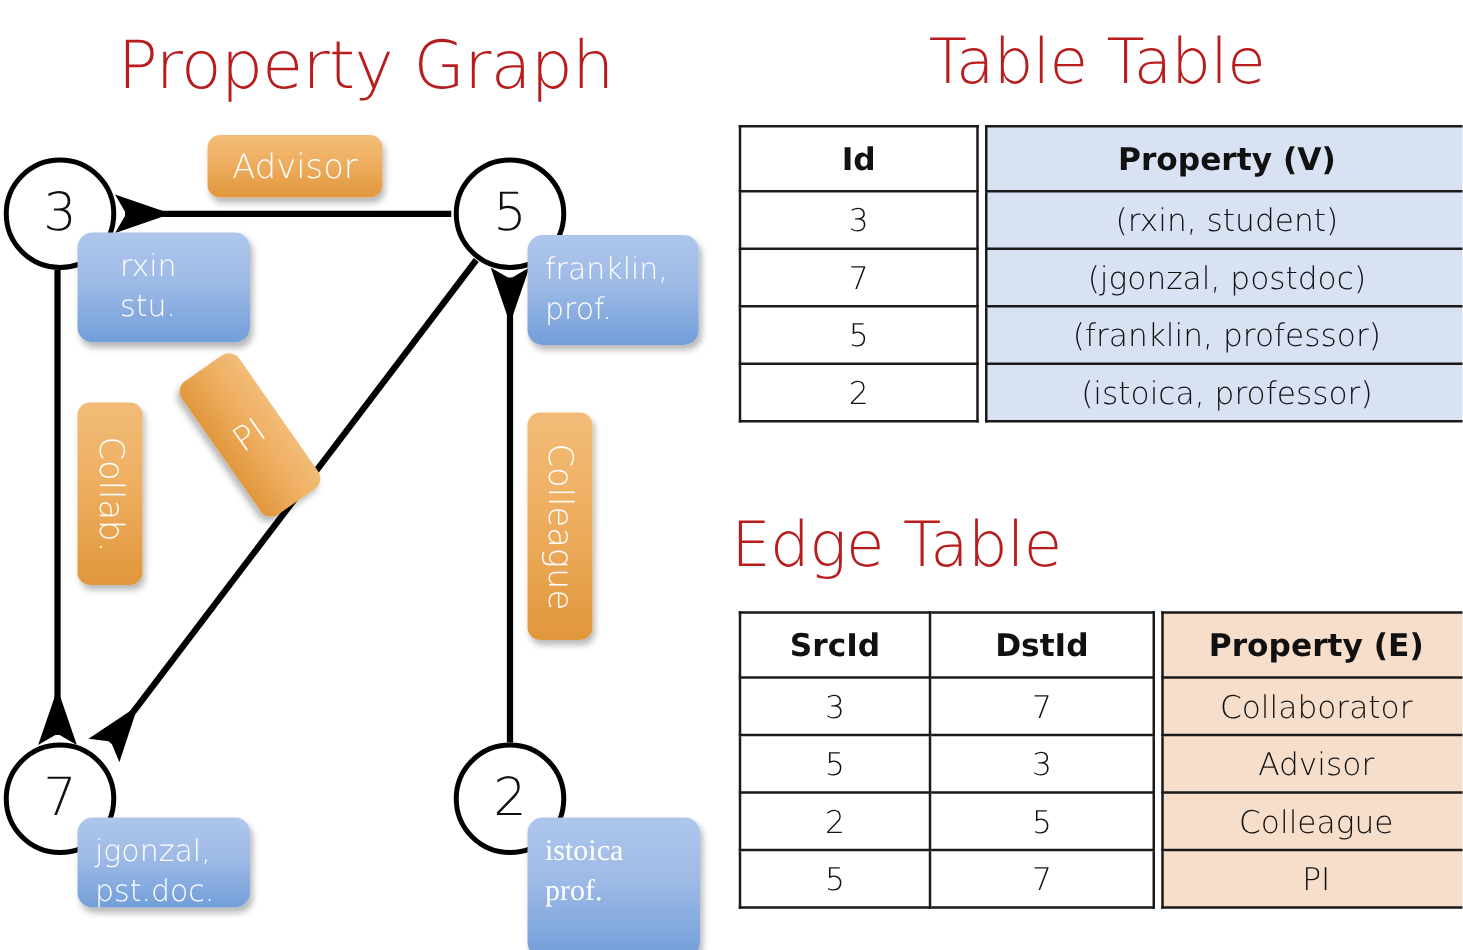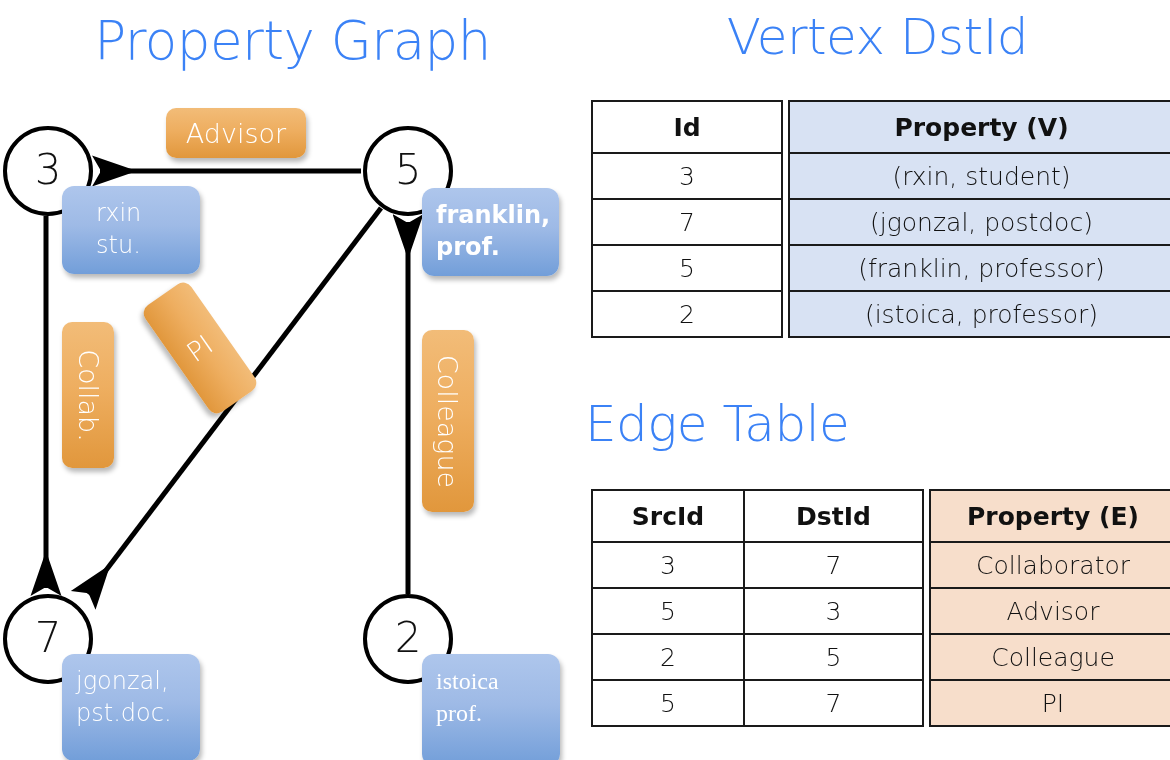--- a/index.html
+++ b/index.html
@@ -14,23 +14,24 @@
     overflow: hidden;
     font-family: "Liberation Sans", sans-serif;
     color: #000000;
   }
 
   
   .title {
     position: absolute;
     font-family: "DejaVu Sans", sans-serif;
     font-weight: 300;
-    color: #3b82f6;
+    color: #b91c1c;
     white-space: nowrap;
     letter-spacing: -0.5px;
+    margin-top: 12px;
   }
   #title-property-graph {
     left: 0; top: 10px;
     width: 585px;
     text-align: center;
     font-size: 53px;
   }
   #title-vertex-table {
     left: 585px; top: 8px;
     width: 585px;
@@ -95,22 +96,22 @@
     color: #ffffff;
     font-family: "DejaVu Sans", sans-serif;
     font-weight: 300;
     font-size: 24px;
     line-height: 1.32;
     padding: 12px 0 0 14px;
     box-sizing: border-box;
     z-index: 4;
   }
   #prop-rxin     { left: 62px;  top: 186px; width: 138px; height: 88px; padding-left: 34px; }
-  #prop-franklin { left: 422px; top: 188px; width: 137px; height: 88px; font-weight: bold; }
-  #prop-jgonzal  { left: 62px;  top: 654px; width: 138px; height: 107px; }
+  #prop-franklin { left: 422px; top: 188px; width: 137px; height: 88px; }
+  #prop-jgonzal  { left: 62px;  top: 654px; width: 138px; height: 72px; }
   #prop-istoica  { left: 422px; top: 654px; width: 138px; height: 112px; font-family: Liberation Serif, serif; }
 
   
   .rel-badge {
     position: absolute;
     border-radius: 10px;
     background: linear-gradient(to bottom, #f2bc78 0%, #eeae60 45%, #e1973c 100%);
     box-shadow: 2px 4px 5px rgba(0,0,0,0.28);
     color: #ffffff;
     font-family: "DejaVu Sans", sans-serif;
@@ -183,21 +184,21 @@
   #edge-table { left: 591px; top: 489px; width: 576px; }
   #edge-table .col-src  { width: 150px; }
   #edge-table .col-dst  { width: 177px; }
   #edge-table .col-prop { width: 244px; background: #f7decb; }
 </style>
 </head>
 <body>
 
 <div class="title" id="title-property-graph">Property Graph</div>
 
-<div class="title" id="title-vertex-table">Vertex DstId</div>
+<div class="title" id="title-vertex-table">Table Table</div>
 
 <div class="title" id="title-edge-table">Edge Table</div>
 
 <div id="graph-panel">
 
   <svg id="graph-edges" viewBox="0 0 585 760">
     <defs>
       <marker id="arrowhead" markerWidth="9" markerHeight="9" refX="7.4" refY="3.1" orient="auto" markerUnits="strokeWidth">
         <path d="M0,3.1 L9,0 L7.2,3.1 L9,6.2 Z" fill="#000000"></path>
       </marker>

